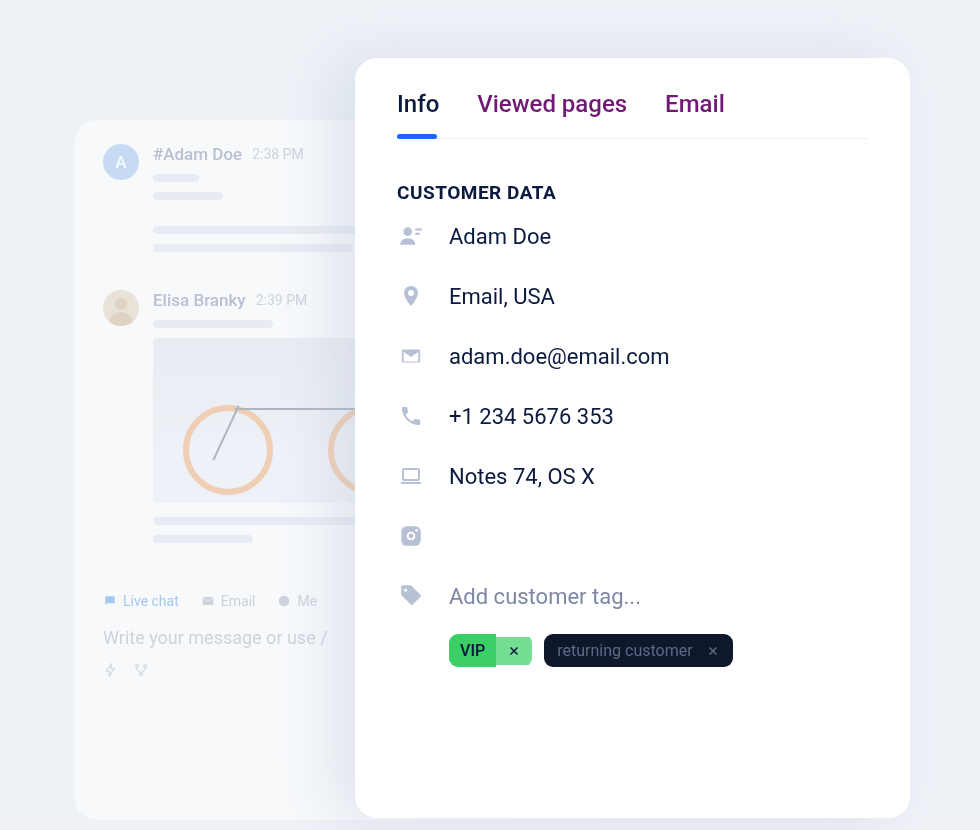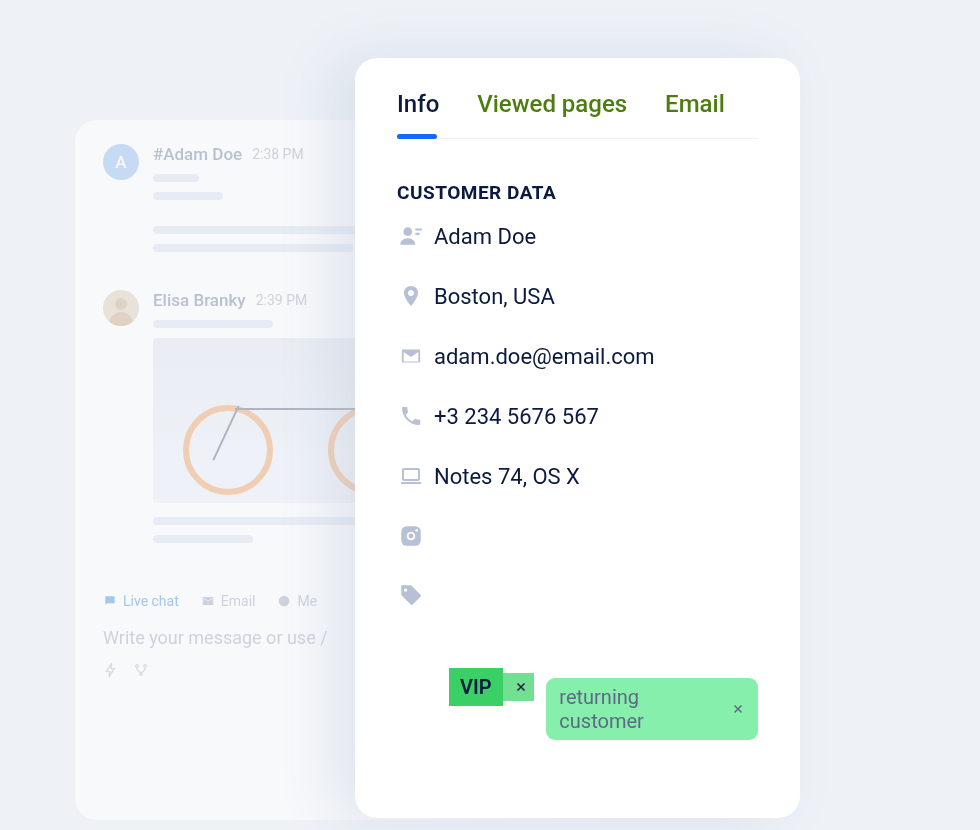--- a/index.html
+++ b/index.html
@@ -147,38 +147,38 @@
   display: flex;
   gap: 14px;
   color: #c4c9d6;
 }
 
 
 .sidebar {
   position: absolute;
   left: 355px;
   top: 58px;
-  width: 445px;
+  width: 555px;
   height: 760px;
   background: #ffffff;
   border-radius: 22px;
   box-shadow: -22px 0 55px rgba(100,120,160,0.14);
   padding: 32px 42px;
 }
 .tabs {
   display: flex;
   gap: 38px;
   border-bottom: 1px solid #eef0f5;
   padding-bottom: 0;
   margin-bottom: 42px;
 }
 .tab {
   font-size: 24px;
   font-weight: 500;
-  color: #4d7c0f;
+  color: #701a75;
   padding-bottom: 20px;
   cursor: pointer;
   position: relative;
 }
 .tab.active {
   color: #0b1a3e;
 }
 .tab.active::after {
   content: '';
   position: absolute;
@@ -192,21 +192,21 @@
 .section-title {
   font-size: 19px;
   font-weight: 700;
   letter-spacing: 0.5px;
   color: #0b1a3e;
   margin-bottom: 18px;
 }
 .row {
   display: flex;
   align-items: center;
-  gap: 9px;
+  gap: 24px;
   margin-bottom: 32px;
   font-size: 22px;
   color: #0b1a3e;
 }
 .icon-slot {
   width: 28px;
   height: 28px;
   color: #b7c0d4;
   display: flex;
   align-items: center;
@@ -217,32 +217,31 @@
 .tags {
   display: flex;
   gap: 12px;
   margin-left: 52px;
   margin-top: -8px;
 }
 .tag {
   display: inline-flex;
   align-items: center;
   border-radius: 9px;
-  font-size: 20px;
+  font-size: 16px;
   overflow: hidden;
 }
 .tag-vip {
   color: #0b1a3e;
 }
 .tag-vip .tag-label { background: #3ad065; padding: 7px 11px; font-weight: 600; }
 .tag-vip .tag-x { background: #73df92; padding: 7px 11px; }
 .tag-return {
-  background: #86efac;
+  background: #0f172a;
   color: #5e6985;
-  margin-top: 44px;
 }
 .tag-return .tag-label { padding: 7px 13px; }
 .tag-return .tag-x { padding: 7px 13px 7px 0; }
 .tag-x { cursor: pointer; font-size: 18px; }
 svg { display: block; }
 </style>
 </head>
 <body>
 
 <div class="canvas">
@@ -358,39 +357,39 @@
       </span>
       <span class="text">Adam Doe</span>
     </div>
 
     <div class="row">
       <span class="icon-slot">
         <svg width="24" height="28" viewBox="0 0 24 24" fill="currentColor">
             <path d="M12 2C8 2 5 5 5 9c0 5 7 13 7 13s7-8 7-13c0-4-3-7-7-7zm0 10a3 3 0 110-6 3 3 0 010 6z"></path>
           </svg>
       </span>
-      <span class="text">Boston, USA</span>
+      <span class="text">Email, USA</span>
     </div>
 
     <div class="row">
       <span class="icon-slot">
         <svg width="26" height="22" viewBox="0 0 24 24" fill="currentColor">
             <path d="M3 5h18a1 1 0 011 1v12a1 1 0 01-1 1H3a1 1 0 01-1-1V6a1 1 0 011-1zm9 8L4 7.5V18h16V7.5L12 13z"></path>
           </svg>
       </span>
       <span class="text">adam.doe@email.com</span>
     </div>
 
     <div class="row">
       <span class="icon-slot">
         <svg width="24" height="24" viewBox="0 0 24 24" fill="currentColor">
             <path d="M6.6 10.8c1.4 2.8 3.8 5.2 6.6 6.6l2.2-2.2c.3-.3.7-.4 1-.2 1.2.4 2.5.6 3.8.6.6 0 1 .4 1 1V20c0 .6-.4 1-1 1C10.6 21 3 13.4 3 4c0-.6.4-1 1-1h3.4c.6 0 1 .4 1 1 0 1.3.2 2.6.6 3.8.1.3 0 .7-.2 1l-2.2 2z"></path>
           </svg>
       </span>
-      <span class="text">+3 234 5676 567</span>
+      <span class="text">+1 234 5676 353</span>
     </div>
 
     <div class="row">
       <span class="icon-slot">
         <svg width="28" height="24" viewBox="0 0 24 24" fill="none" stroke="currentColor" stroke-width="2">
             <rect x="4" y="5" width="16" height="11" rx="1"></rect>
             <path d="M2 19h20"></path>
           </svg>
       </span>
       <span class="text">Notes 74, OS X</span>
@@ -406,20 +405,21 @@
           </svg>
       </span>
     </div>
 
     <div class="row tag-input-row">
       <span class="icon-slot">
         <svg width="26" height="26" viewBox="0 0 24 24" fill="currentColor">
             <path d="M21 11l-9-9H4a1 1 0 00-1 1v8l9 9a1 1 0 001.4 0L21 12.4a1 1 0 000-1.4zM7 8a1.5 1.5 0 110-3 1.5 1.5 0 010 3z"></path>
           </svg>
       </span>
+      <span class="text">Add customer tag...</span>
     </div>
 
     <div class="tags">
       <div class="tag tag-vip">
         <span class="tag-label">VIP</span>
         <span class="tag-x">
           <svg width="14" height="14" viewBox="0 0 24 24" stroke="#0b1a3e" stroke-width="2.5">
               <path d="M6 6l12 12M18 6L6 18"></path>
             </svg>
         </span>

